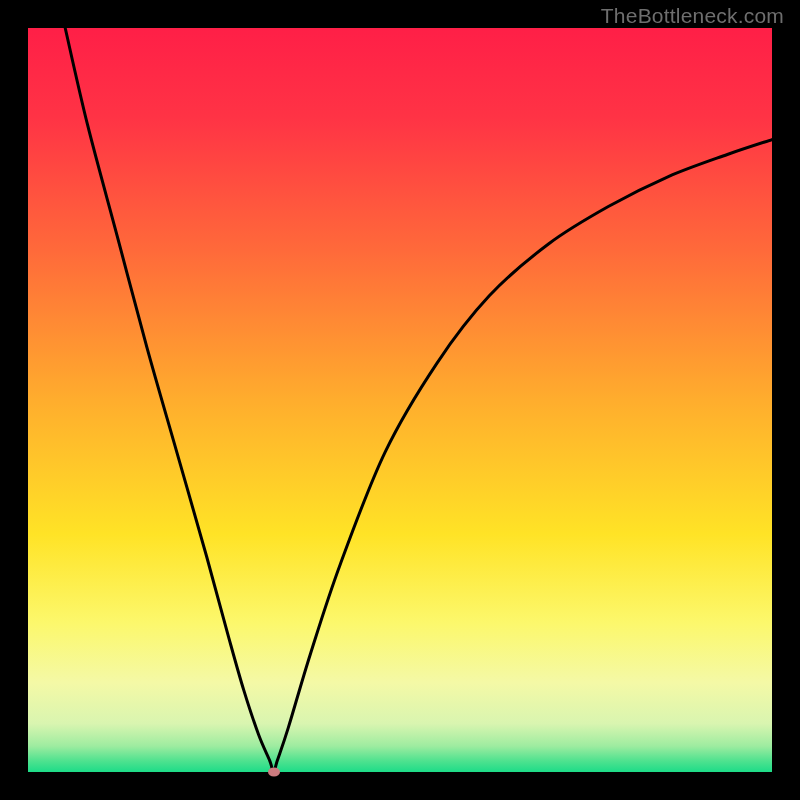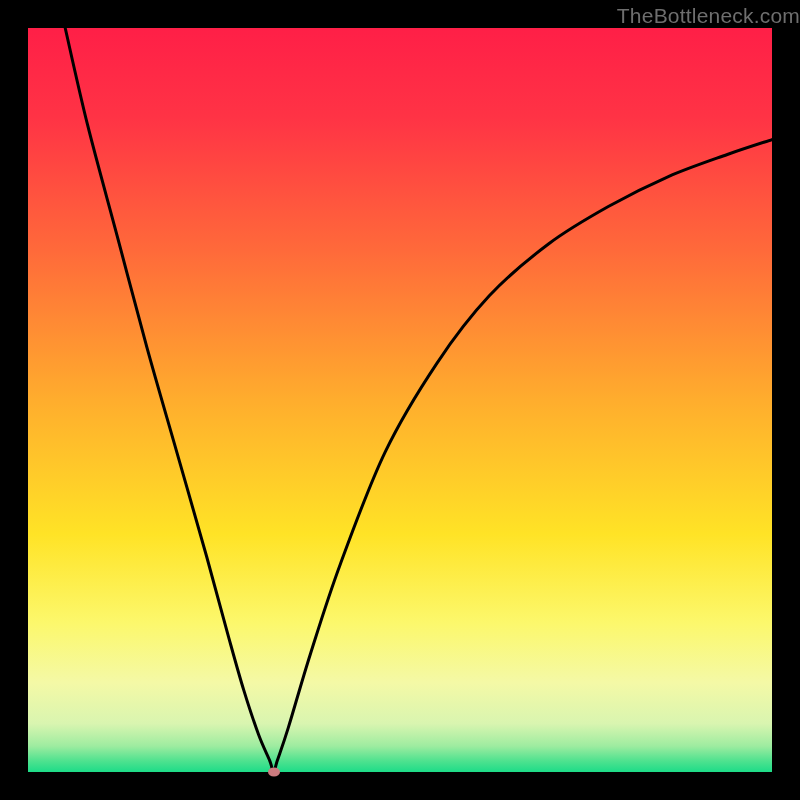--- a/index.html
+++ b/index.html
@@ -36,21 +36,21 @@
   .dot {
     position: absolute;
     width: 12px;
     height: 9px;
     border-radius: 50%;
     transform: translate(-50%, -50%);
   }
   .watermark {
     position: absolute;
     top: 4px;
-    right: 0;
+    right: 16px;
     color: #6e6e6e;
     font-size: 21px;
     font-weight: 500;
     letter-spacing: 0.2px;
   }
 </style>
 </head>
 <body>
 
 <div class="watermark">TheBottleneck.com</div>

